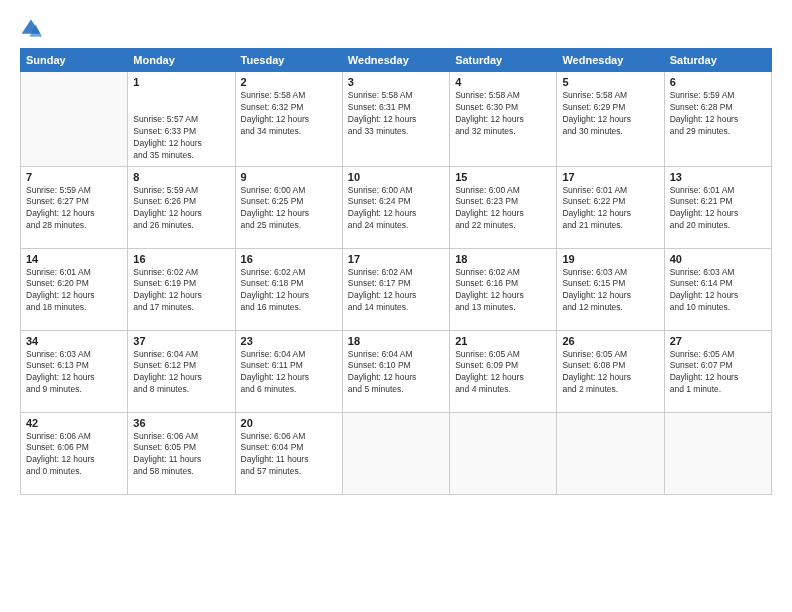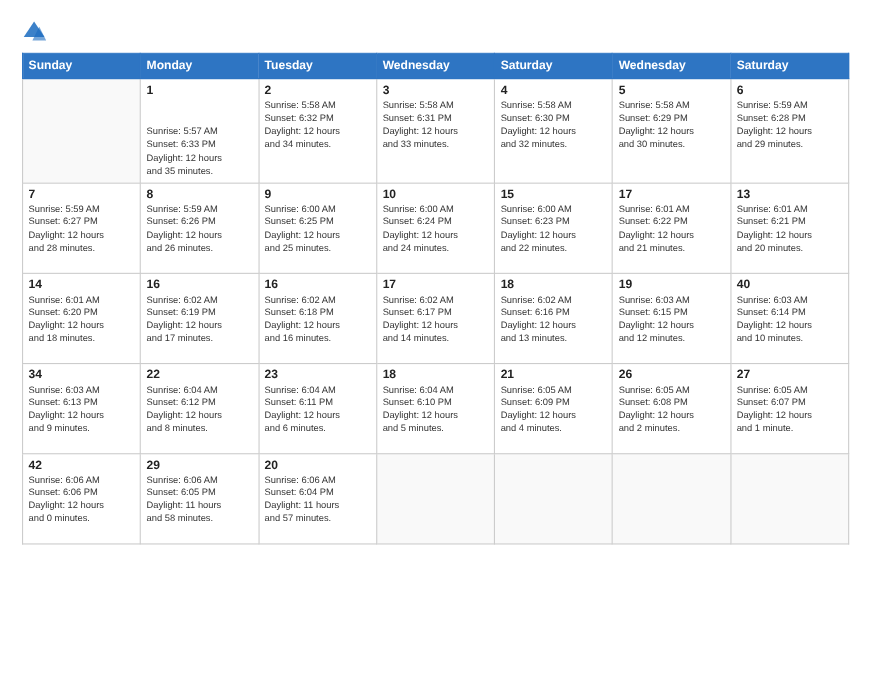--- a/index.html
+++ b/index.html
@@ -275,21 +275,21 @@
         </tr>
         <tr>
           <td>
             <span class="day-number">34</span>
             <div class="day-info" style="white-space: pre-line;">Sunrise: 6:03 AM
 Sunset: 6:13 PM
 Daylight: 12 hours
 and 9 minutes.</div>
           </td>
           <td>
-            <span class="day-number">22</span>
+            <span class="day-number">37</span>
             <div class="day-info" style="white-space: pre-line;">Sunrise: 6:04 AM
 Sunset: 6:12 PM
 Daylight: 12 hours
 and 8 minutes.</div>
           </td>
           <td>
             <span class="day-number">23</span>
             <div class="day-info" style="white-space: pre-line;">Sunrise: 6:04 AM
 Sunset: 6:11 PM
 Daylight: 12 hours
@@ -326,21 +326,21 @@
         </tr>
         <tr>
           <td>
             <span class="day-number">42</span>
             <div class="day-info" style="white-space: pre-line;">Sunrise: 6:06 AM
 Sunset: 6:06 PM
 Daylight: 12 hours
 and 0 minutes.</div>
           </td>
           <td>
-            <span class="day-number">29</span>
+            <span class="day-number">36</span>
             <div class="day-info" style="white-space: pre-line;">Sunrise: 6:06 AM
 Sunset: 6:05 PM
 Daylight: 11 hours
 and 58 minutes.</div>
           </td>
           <td>
             <span class="day-number">20</span>
             <div class="day-info" style="white-space: pre-line;">Sunrise: 6:06 AM
 Sunset: 6:04 PM
 Daylight: 11 hours

